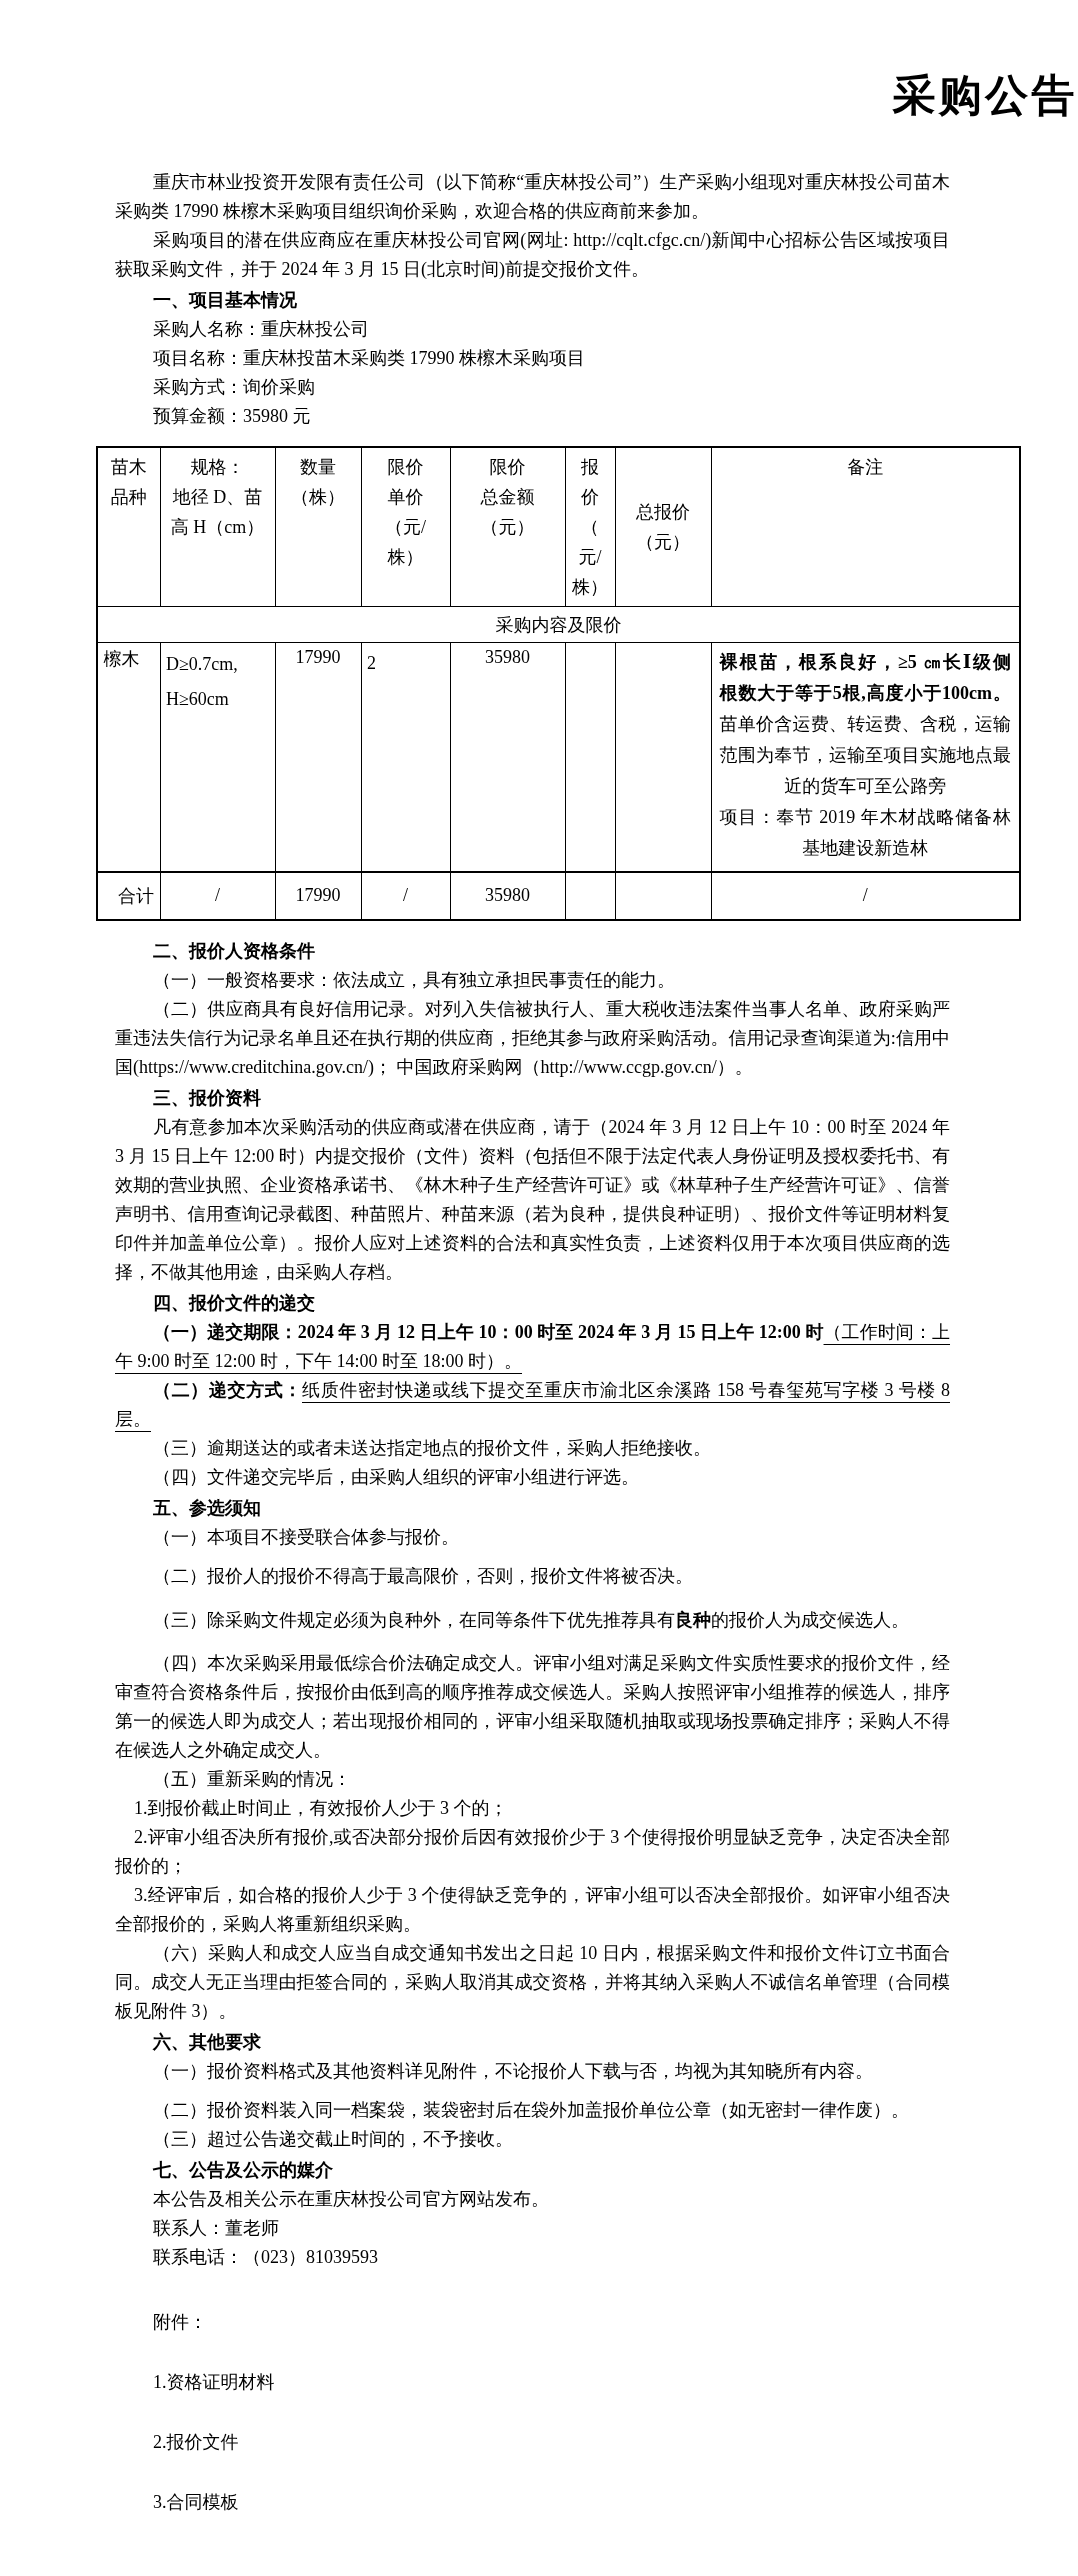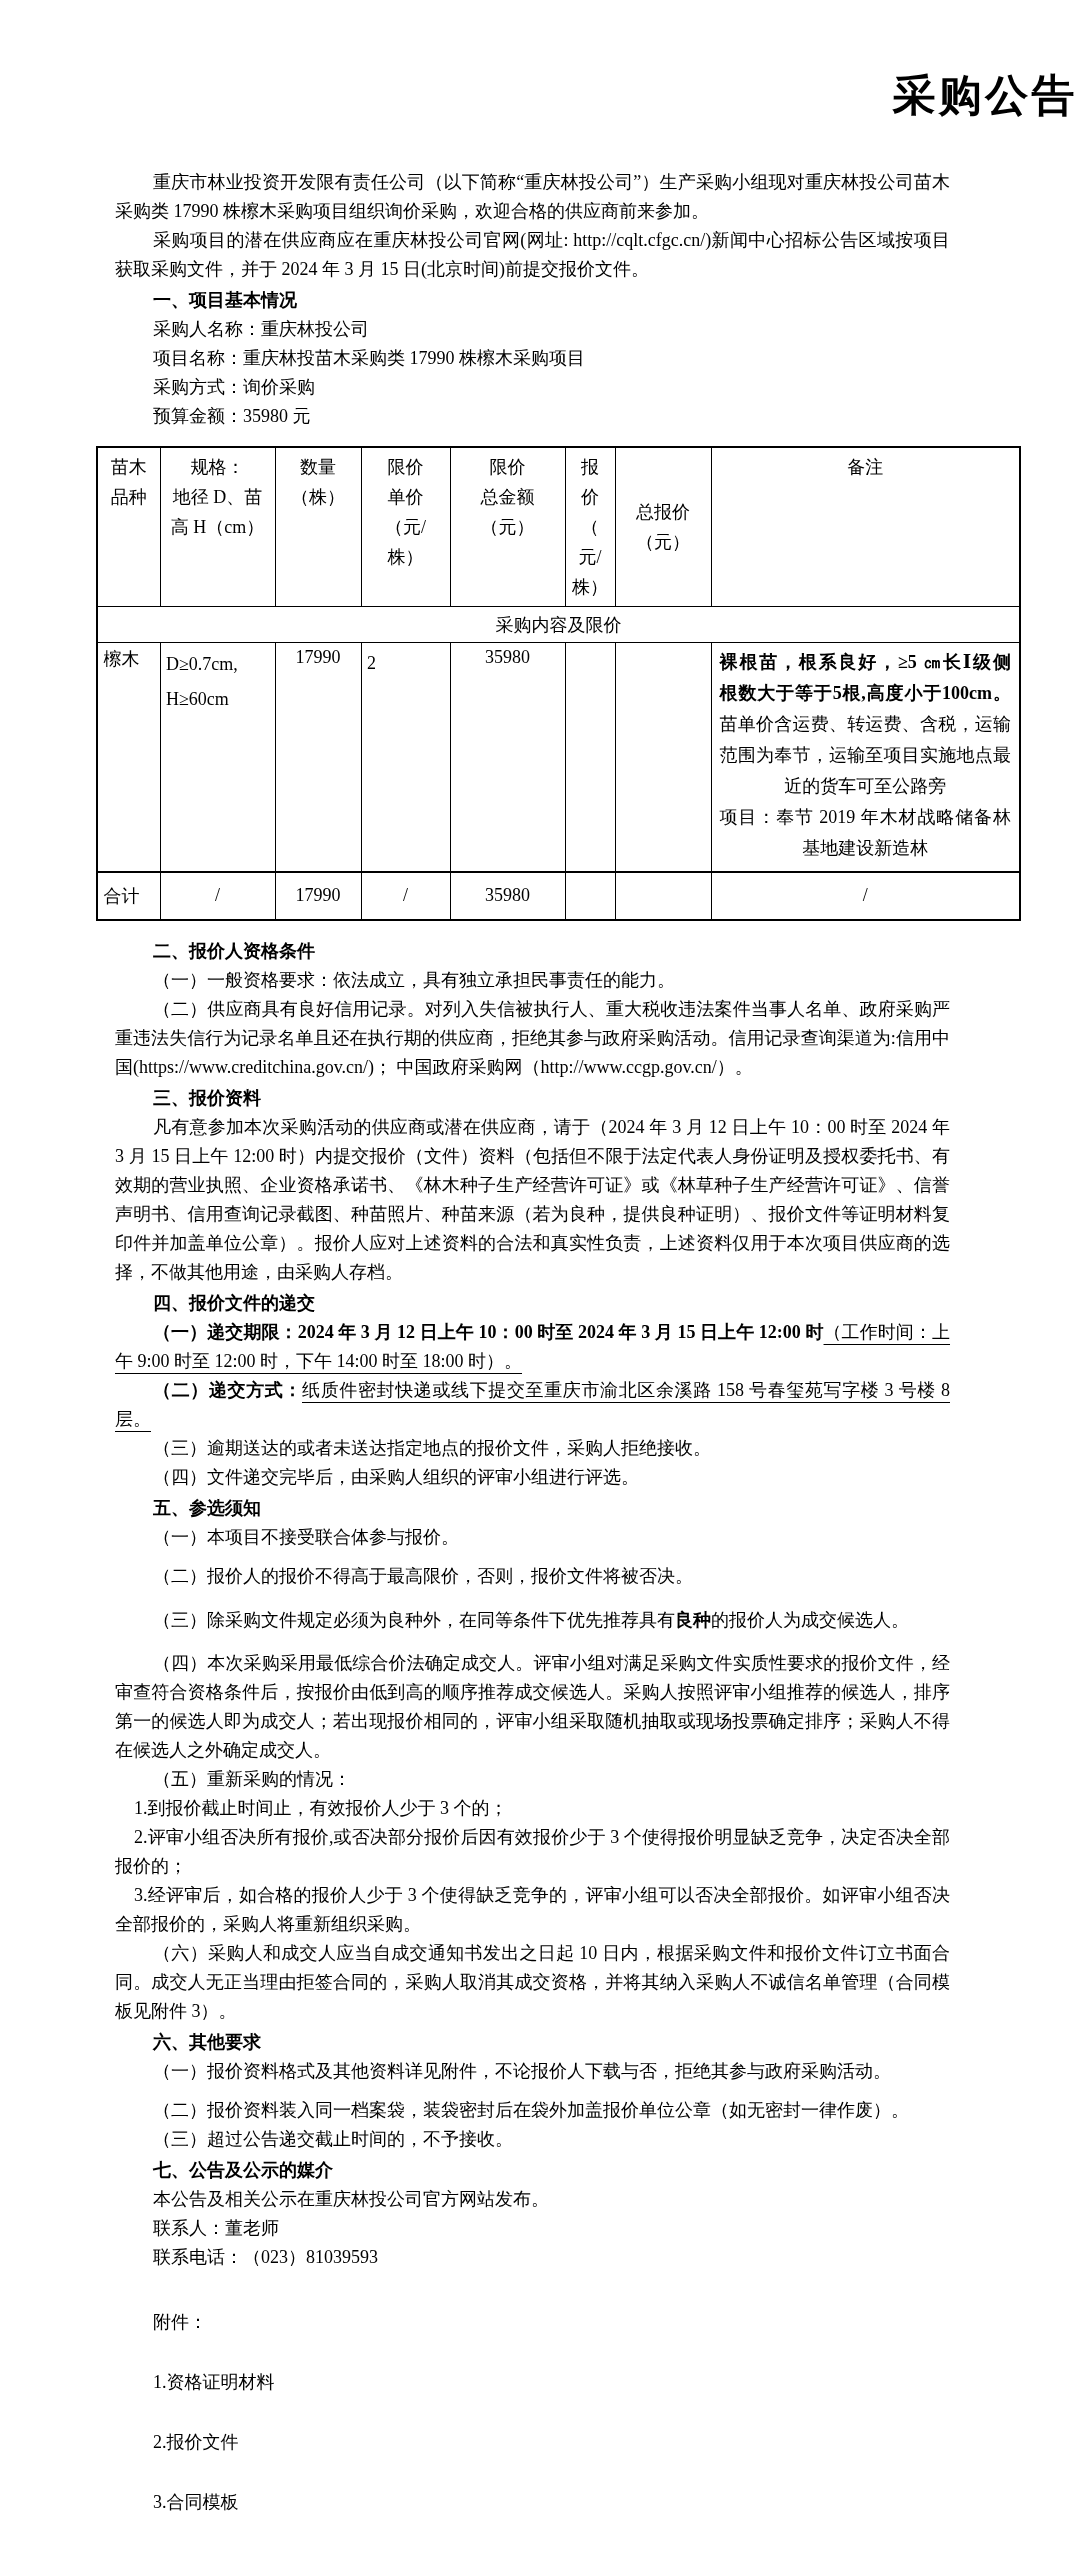--- a/index.html
+++ b/index.html
@@ -29,21 +29,21 @@
   .quote td, .quote th { border:1.3px solid #000; padding:4px 5.4px; vertical-align:top; font-weight:normal; }
   .quote .tbl-title-cell { text-align:center; vertical-align:middle; height:30px; padding:2.7px; }
   .quote thead th { text-align:center; white-space:pre-line; line-height:30px; height:135px; }
   .quote th.vmid { vertical-align:middle; }
   .quote .data-row td { height:214px; }
   .quote .c { text-align:center; }
   .quote .pre { white-space:pre-line; line-height:35px; }
   .remark-line { line-height:31px; text-align:justify; text-align-last:justify; padding:0 2.7px; }
   .remark-line.center { text-align:center; text-align-last:center; }
   .quote .total-row td { border-top:2.7px solid #000; height:38px; vertical-align:middle; text-align:center; }
-  .quote .total-row td.lbl { text-align:left; }
+  .quote .total-row td.lbl { text-align:right; }
 
   .contact { line-height:29px; }
   .attach-label { margin-top:36px; }
   .attach-item { margin-top:31px; }
 </style>
 </head>
 <body>
 
 <div class="page">
   <h1 class="doc-title">采购公告</h1>
@@ -151,21 +151,21 @@
     <p class="indent mt">（二）报价人的报价不得高于最高限价，否则，报价文件将被否决。</p>
     <p class="indent mt loose"><span>（三）除采购文件规定必须为良种外，在同等条件下优先推荐具有</span><span class="bold">良种</span><span>的报价人为成交候选人。</span></p>
     <p class="indent mt">（四）本次采购采用最低综合价法确定成交人。评审小组对满足采购文件实质性要求的报价文件，经审查符合资格条件后，按报价由低到高的顺序推荐成交候选人。采购人按照评审小组推荐的候选人，排序第一的候选人即为成交人；若出现报价相同的，评审小组采取随机抽取或现场投票确定排序；采购人不得在候选人之外确定成交人。</p>
     <p class="indent">（五）重新采购的情况：</p>
     <p style="text-indent:19px;">1.到报价截止时间止，有效报价人少于 3 个的；</p>
     <p style="text-indent:19px;">2.评审小组否决所有报价,或否决部分报价后因有效报价少于 3 个使得报价明显缺乏竞争，决定否决全部报价的；</p>
     <p style="text-indent:19px;">3.经评审后，如合格的报价人少于 3 个使得缺乏竞争的，评审小组可以否决全部报价。如评审小组否决全部报价的，采购人将重新组织采购。</p>
     <p class="indent">（六）采购人和成交人应当自成交通知书发出之日起 10 日内，根据采购文件和报价文件订立书面合同。成交人无正当理由拒签合同的，采购人取消其成交资格，并将其纳入采购人不诚信名单管理（合同模板见附件 3）。</p>
 
     <p class="heading">六、其他要求</p>
-    <p class="indent">（一）报价资料格式及其他资料详见附件，不论报价人下载与否，拒绝其参与政府采购活动。</p>
+    <p class="indent">（一）报价资料格式及其他资料详见附件，不论报价人下载与否，均视为其知晓所有内容。</p>
     <p class="indent mt">（二）报价资料装入同一档案袋，装袋密封后在袋外加盖报价单位公章（如无密封一律作废）。</p>
     <p class="indent">（三）超过公告递交截止时间的，不予接收。</p>
 
     <p class="heading">七、公告及公示的媒介</p>
     <p class="indent">本公告及相关公示在重庆林投公司官方网站发布。</p>
     <p class="indent contact">联系人：董老师</p>
     <p class="indent contact">联系电话：（023）81039593</p>
 
     <p class="indent attach-label">附件：</p>
     <p class="indent attach-item">1.资格证明材料</p>

